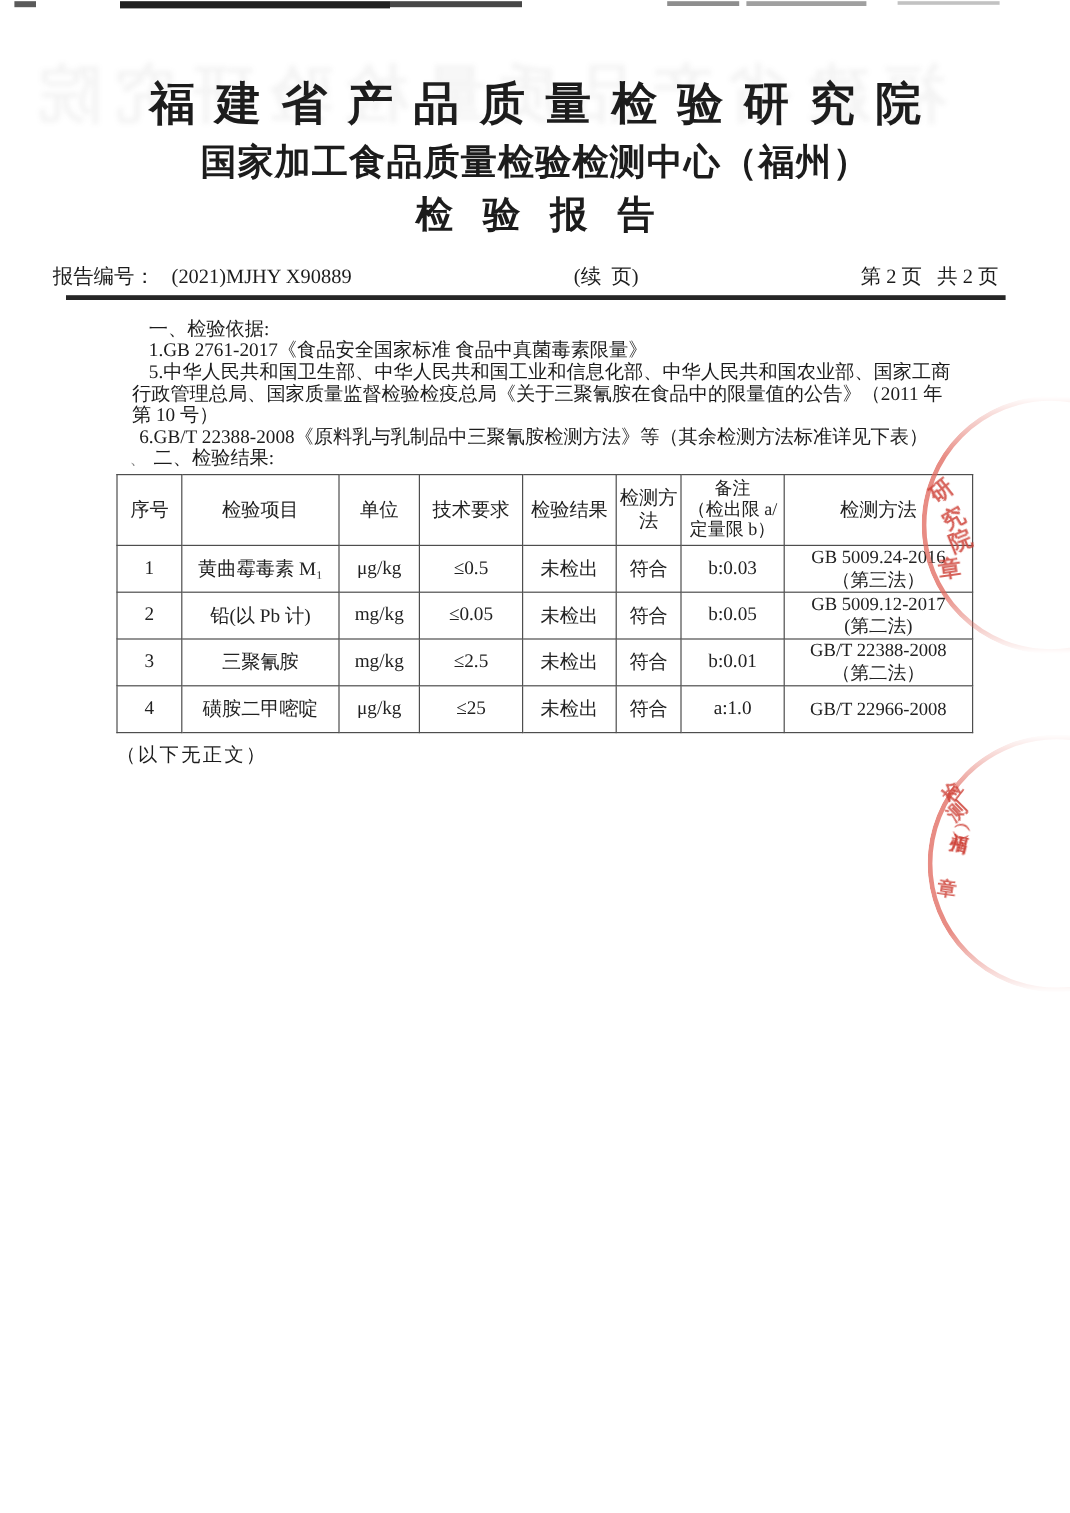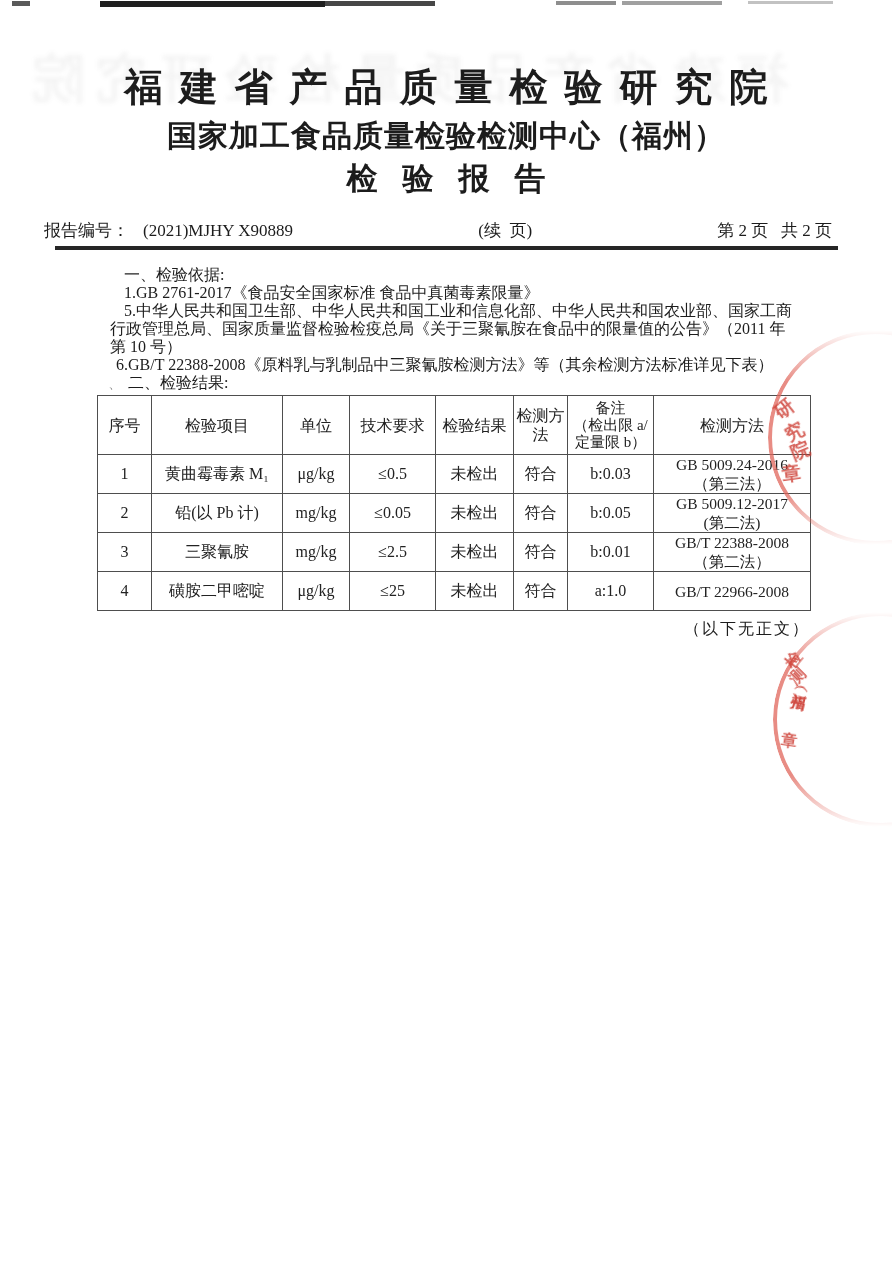--- a/index.html
+++ b/index.html
@@ -43,21 +43,21 @@
   
   table.results{border-collapse:collapse;table-layout:fixed;margin:2px 0 0 97px;width:713px;
     font-size:16px;color:#222;}
   table.results th,table.results td{
     border:1px solid #4e4e4e;text-align:center;vertical-align:middle;padding:0;}
   table.results th{font-weight:400;white-space:pre-line;line-height:19px;height:58px;}
   table.results th:nth-child(7){font-size:15px;line-height:17px;}
   table.results td{height:38px;}
   td.item{text-align:left;padding-left:14px;}
   td.method{white-space:pre-line;line-height:19px;font-size:15.5px;text-align:left;padding-left:10px;}
-  .endnote{width:713px;margin:8px 0 0 97px;text-align:right;font-size:16px;letter-spacing:2px;}
+  .endnote{width:713px;margin:8px 0 0 97px;text-align:left;font-size:16px;letter-spacing:2px;}
   
   .seal-circle{position:absolute;border-radius:50%;border:4px solid rgba(224,101,91,0.75);
     box-sizing:border-box;width:215px;height:215px;
     -webkit-mask-image:linear-gradient(to bottom,transparent 0%,#000 24%,#000 76%,transparent 100%);
     mask-image:linear-gradient(to bottom,transparent 0%,#000 24%,#000 76%,transparent 100%);}
   #seal-top{left:768px;top:330px;}
   #seal-bottom{left:773px;top:612px;}
   .seal-char{position:absolute;color:rgba(205,62,52,0.82);font-weight:700;font-size:19px;
     filter:blur(0.4px);}
   .sc-v{writing-mode:vertical-rl;font-size:15px;letter-spacing:1px;}

